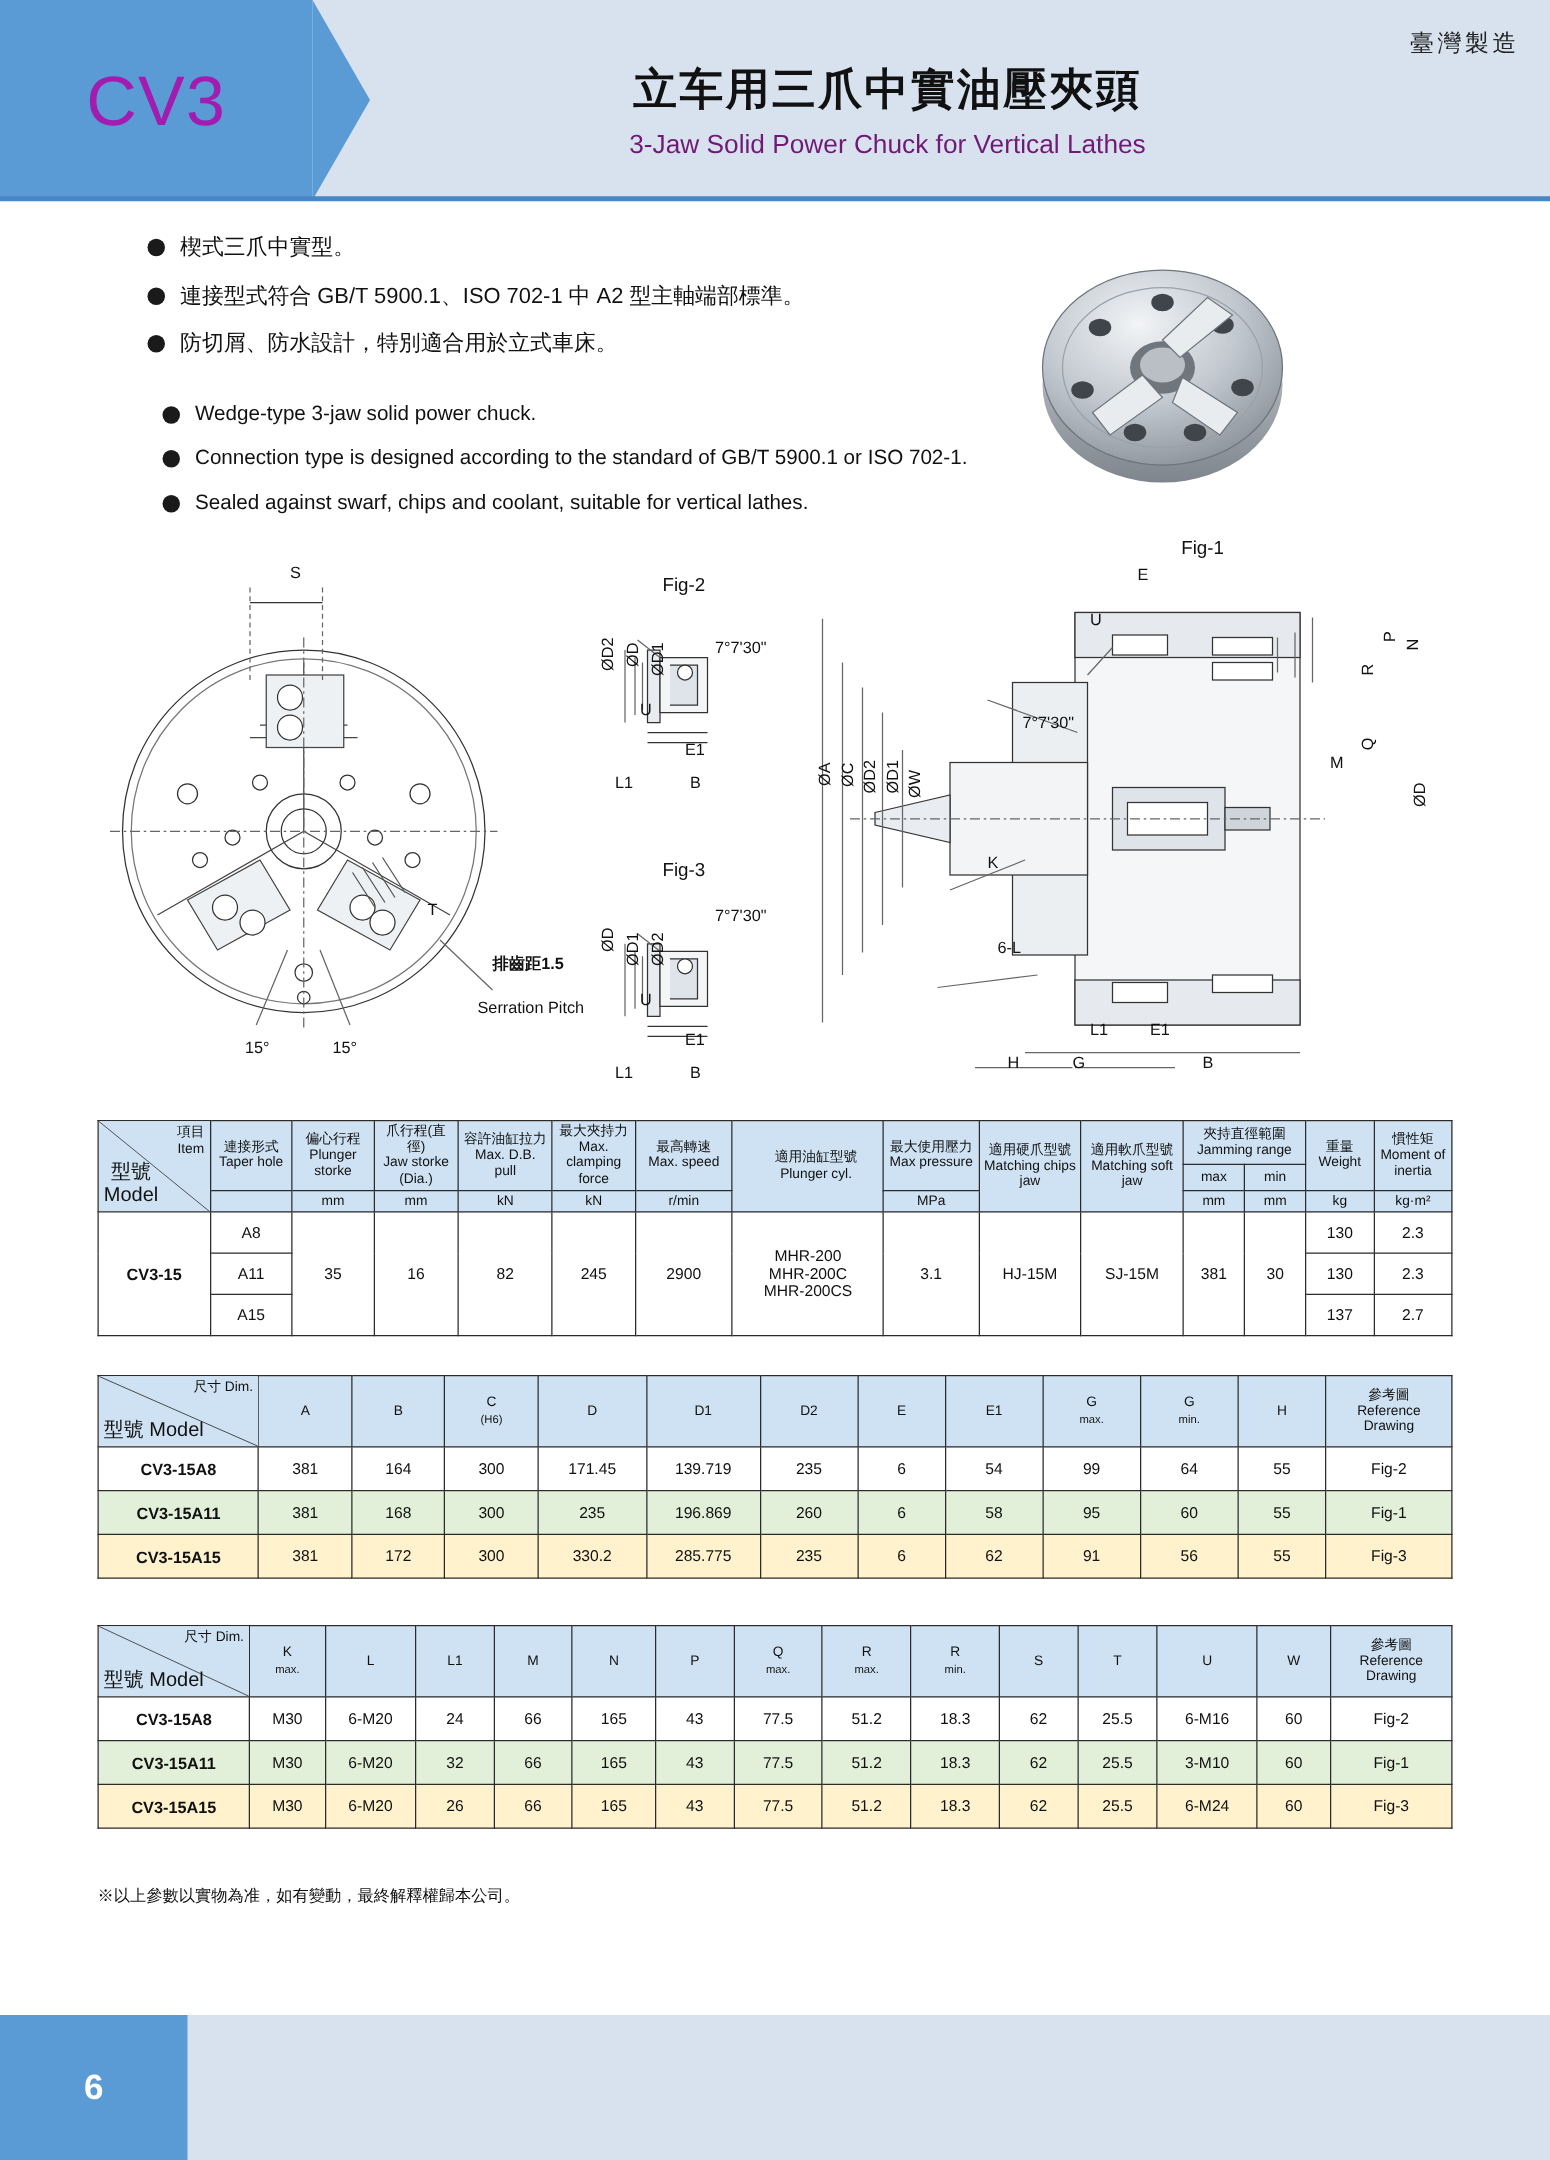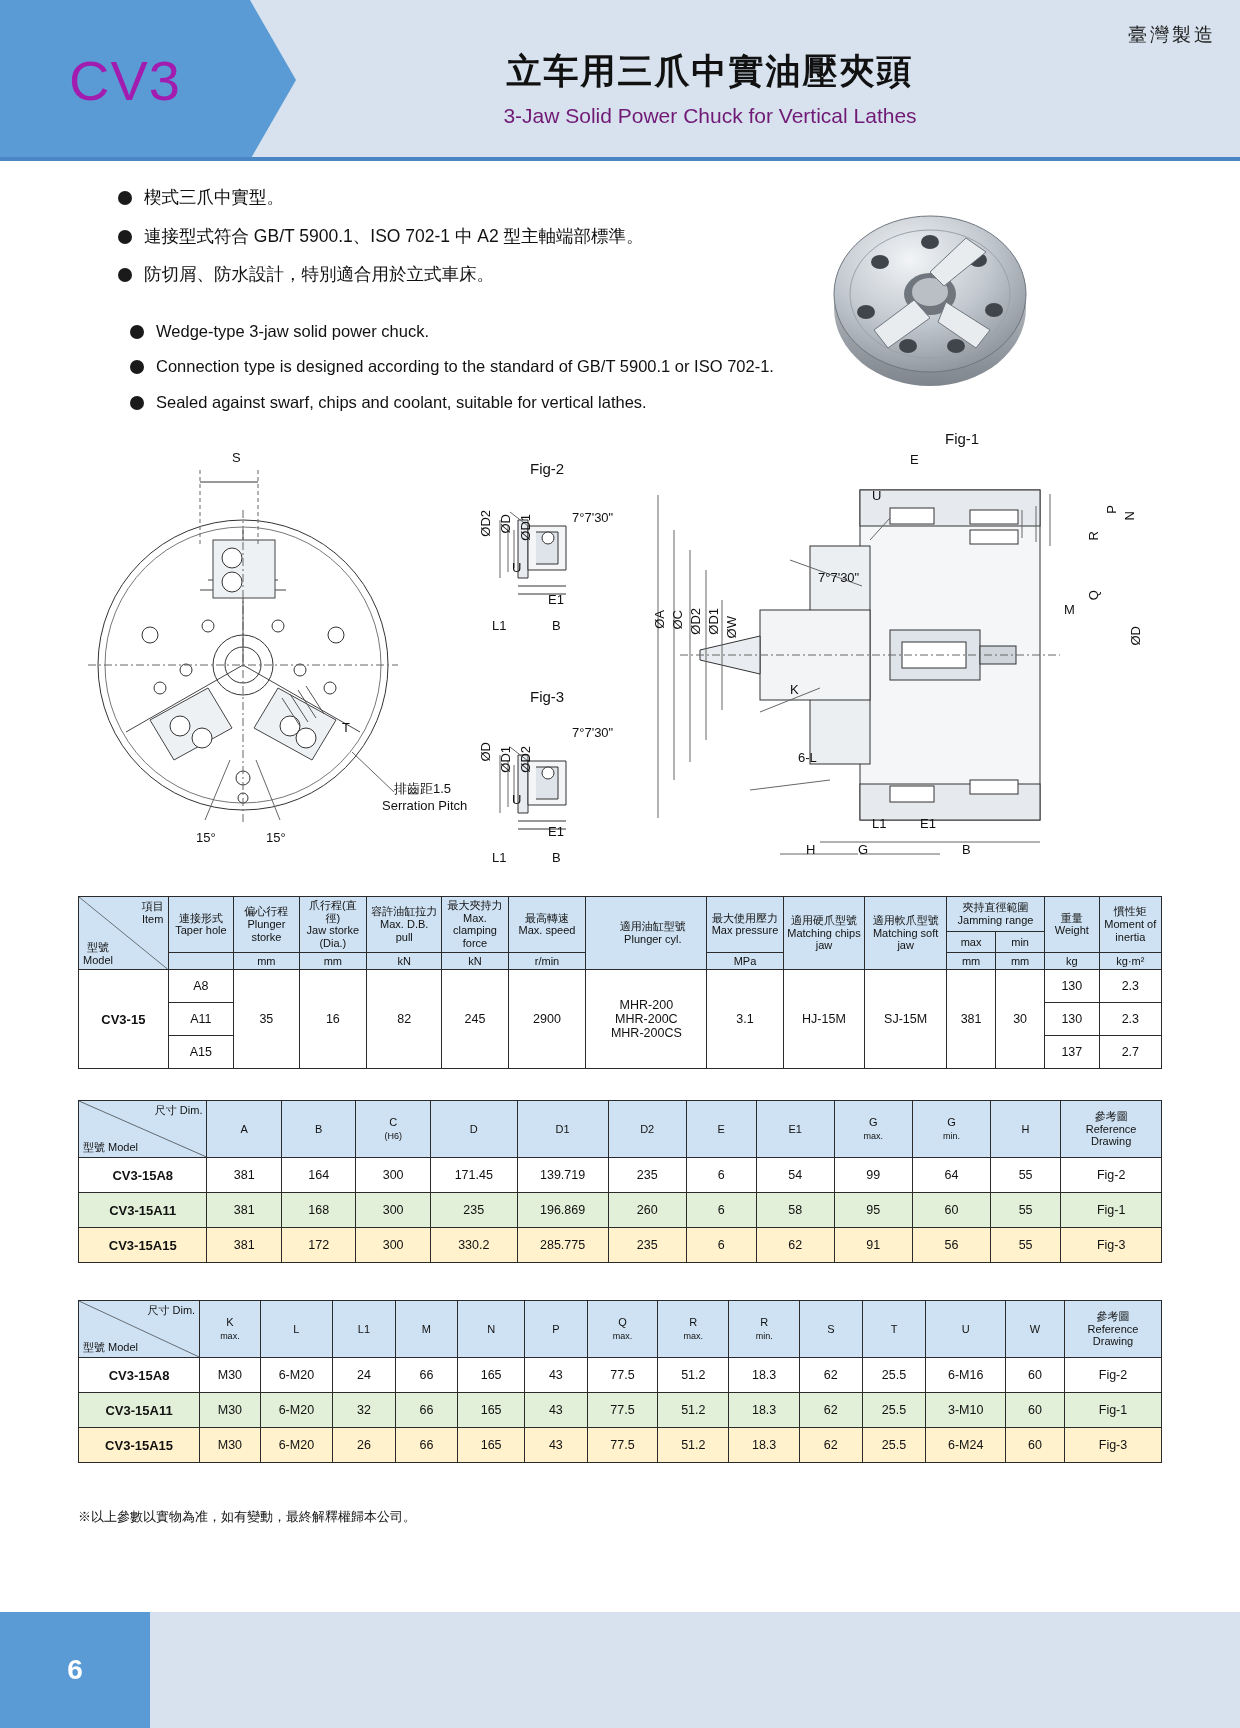--- a/index.html
+++ b/index.html
@@ -49,21 +49,21 @@
   .hdr{background:#cfe2f3;font-size:11px;line-height:1.15;}
   .t1{left:78px;top:896px;width:1084px;}
   .t2{left:78px;top:1100px;width:1084px;}
   .t3{left:78px;top:1300px;width:1084px;}
   .rowA{background:#ffffff;}
   .rowB{background:#e2f0d9;}
   .rowC{background:#fff2cc;}
   .model-cell{font-weight:bold;font-size:13px;}
   .corner{background:#cfe2f3;position:relative;height:52px;}
   .corner .c1{position:absolute;right:4px;top:3px;font-size:11px;}
-  .corner .c2{position:absolute;left:4px;bottom:3px;font-size:11px;}
+  .corner .c2{position:absolute;left:4px;bottom:3px;font-size:16px;}
   .corner .diag{position:absolute;left:0;top:0;width:100%;height:100%;}
   .note{position:absolute;left:78px;top:1508px;font-size:13px;color:#111;font-family:Liberation Mono, monospace;}
 
   
   .footer{position:absolute;left:0;top:1612px;width:1240px;height:116px;background:#d7e2ee;}
   .footer-blue{position:absolute;left:0;top:0;width:150px;height:116px;background:#5b9bd5;}
   .page-num{position:absolute;left:0;top:0;width:150px;height:116px;display:flex;align-items:center;justify-content:center;color:#fff;font-size:28px;font-weight:bold;}
 </style>
 </head>
 <body>
@@ -246,21 +246,21 @@
         <path d="M250 68 L230 90" stroke="#666"></path>
       </g>
     </g>
   </svg>
 
   
   <div class="lbl" style="left:232px;top:20px;">S</div>
   <div class="lbl" style="left:342px;top:290px;">T</div>
   <div class="lbl" style="left:196px;top:400px;">15°</div>
   <div class="lbl" style="left:266px;top:400px;">15°</div>
-  <div class="lbl" style="left:394px;top:350px;">排齒距1.5</div>
+  <div class="lbl" style="left:394px;top:332px;font-weight:bold;">排齒距1.5</div>
   <div class="lbl" style="left:382px;top:368px;">Serration Pitch</div>
 
   <div class="lbl-b" style="left:530px;top:30px;">Fig-2</div>
   <div class="lbl-b" style="left:530px;top:258px;">Fig-3</div>
   <div class="lbl-b" style="left:945px;top:0px;">Fig-1</div>
 
   <div class="lbl" style="left:572px;top:80px;">7°7'30"</div>
   <div class="lbl" style="left:572px;top:295px;">7°7'30"</div>
   <div class="lbl" style="left:818px;top:140px;">7°7'30"</div>
 

